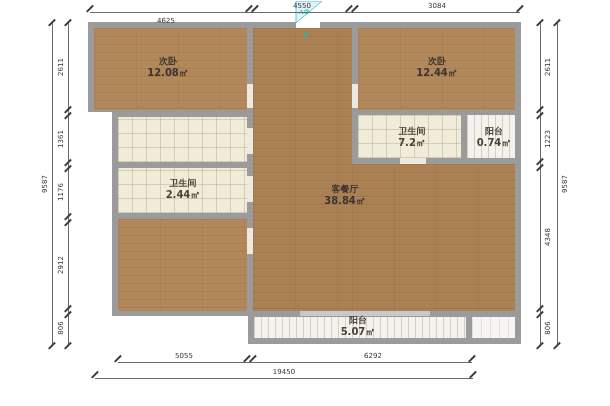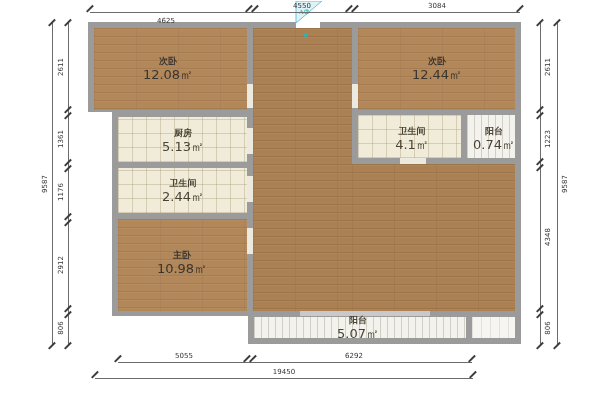--- a/index.html
+++ b/index.html
@@ -19,21 +19,21 @@
         background-image:repeating-linear-gradient(0deg, rgba(160,148,112,0.35) 0 1px, transparent 1px 14px),
                          repeating-linear-gradient(90deg, rgba(160,148,112,0.35) 0 1px, transparent 1px 14px);}
   .stripe{background:#f3f2ec;
         background-image:repeating-linear-gradient(90deg, rgba(168,163,150,0.45) 0 1px, transparent 1px 7px);}
   .plainlight{background:#f6f5f1;
         background-image:repeating-linear-gradient(90deg, rgba(168,163,150,0.25) 0 1px, transparent 1px 9px);}
   .gap{background:#eceadf;}
   
   .room-label{position:absolute;text-align:center;color:#3a3530;line-height:1.25;pointer-events:none;}
   .room-label .nm{font-size:9px;font-weight:bold;display:block;}
-  .room-label .ar{font-size:13px;display:block;}
+  .room-label .ar{font-size:10px;display:block;font-weight:bold;}
   .on-tile{color:#4a4335;}
   
   .dline-h{position:absolute;height:0;border-top:1px solid #6b6b6b;}
   .dline-v{position:absolute;width:0;border-left:1px solid #6b6b6b;}
   .tick{position:absolute;width:1.5px;height:9px;background:#3c3c3c;transform:rotate(45deg);margin-left:-1px;margin-top:-4px;}
   .dtext{position:absolute;font-size:7px;color:#333;white-space:nowrap;}
   .dtext-h{transform:translateX(-50%);}
   .dtext-v{transform:translate(-50%,-50%) rotate(-90deg);}
   .entry-label{position:absolute;font-size:6.5px;color:#2ab5b5;font-weight:bold;}
   .entry-arrow{position:absolute;font-size:7px;color:#2ab5b5;}
@@ -71,39 +71,35 @@
   <svg class="abs" style="left:292px;top:1px;" width="36" height="24" viewBox="0 0 36 24">
     <polygon points="4,0 30,0 4,22" fill="rgba(110,200,220,0.22)" stroke="#6ec0dc" stroke-width="1"></polygon>
   </svg>
   <div class="entry-label" style="left:299px;top:8px;font-family:Liberation Serif, serif;">A②</div>
   <div class="entry-arrow" style="left:303px;top:32px;">▼</div>
 
   <div class="room-label" style="left:128px;top:56px;width:80px;">
     <span class="nm">次卧</span>
     <span class="ar">12.08㎡</span>
   </div>
-  <div class="room-label on-tile" style="left:143px;top:128px;width:80px;">
-    <span class="nm">厨房</span>
-    <span class="ar">5.13㎡</span>
-  </div>
   <div class="room-label on-tile" style="left:143px;top:178px;width:80px;">
     <span class="nm">卫生间</span>
     <span class="ar">2.44㎡</span>
   </div>
-  <div class="room-label" style="left:142px;top:250px;width:80px;">
-    <span class="nm">主卧</span>
-    <span class="ar">10.98㎡</span>
+  <div class="room-label" style="left:305px;top:184px;width:80px;">
+    <span class="nm">客餐厅</span>
+    <span class="ar">38.84㎡</span>
   </div>
   <div class="room-label" style="left:397px;top:56px;width:80px;">
     <span class="nm">次卧</span>
     <span class="ar">12.44㎡</span>
   </div>
   <div class="room-label on-tile" style="left:372px;top:126px;width:80px;">
     <span class="nm">卫生间</span>
-    <span class="ar">4.1㎡</span>
+    <span class="ar">7.2㎡</span>
   </div>
   <div class="room-label on-tile" style="left:454px;top:126px;width:80px;">
     <span class="nm">阳台</span>
     <span class="ar">0.74㎡</span>
   </div>
   <div class="room-label on-tile" style="left:318px;top:315px;width:80px;">
     <span class="nm">阳台</span>
     <span class="ar">5.07㎡</span>
   </div>
 
@@ -117,21 +113,21 @@
   <span class="dtext dtext-h" style="left:166px;top:2px;margin-top:15px;">4625</span>
   <span class="dtext dtext-h" style="left:302px;top:2px;">4550</span>
   <span class="dtext dtext-h" style="left:437px;top:2px;">3084</span>
 
   <div class="dline-h" style="left:118px;top:362px;width:354px;"></div>
   <span class="tick" style="left:118px;top:358px;"></span>
   <span class="tick" style="left:247px;top:358px;"></span>
     <span class="tick" style="left:253px;top:358px;"></span>
   <span class="tick" style="left:472px;top:358px;"></span>
   <span class="dtext dtext-h" style="left:184px;top:352px;">5055</span>
-  <span class="dtext dtext-h" style="left:354px;top:352px;">6292</span>
+  <span class="dtext dtext-h" style="left:373px;top:352px;">6292</span>
   <div class="dline-h" style="left:95px;top:378px;width:378px;"></div>
   <span class="tick" style="left:95px;top:374px;"></span>
   <span class="tick" style="left:473px;top:374px;"></span>
   <span class="dtext dtext-h" style="left:284px;top:368px;">19450</span>
 
   <div class="dline-v" style="left:68px;top:22px;height:323px;"></div>
   <span class="tick" style="left:68px;top:22px;"></span>
   <span class="tick" style="left:68px;top:109px;"></span>
     <span class="tick" style="left:68px;top:115px;"></span>
   <span class="tick" style="left:68px;top:162px;"></span>

